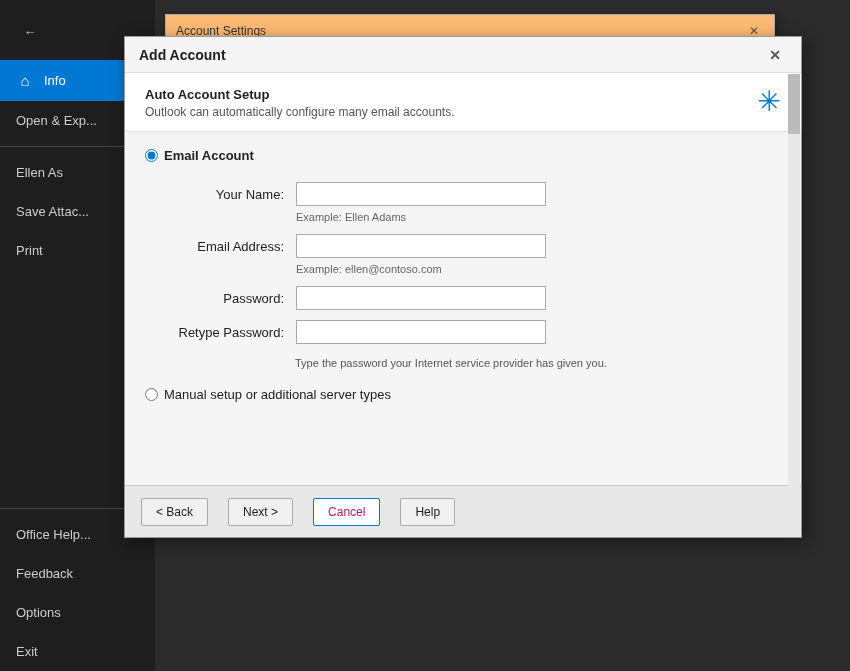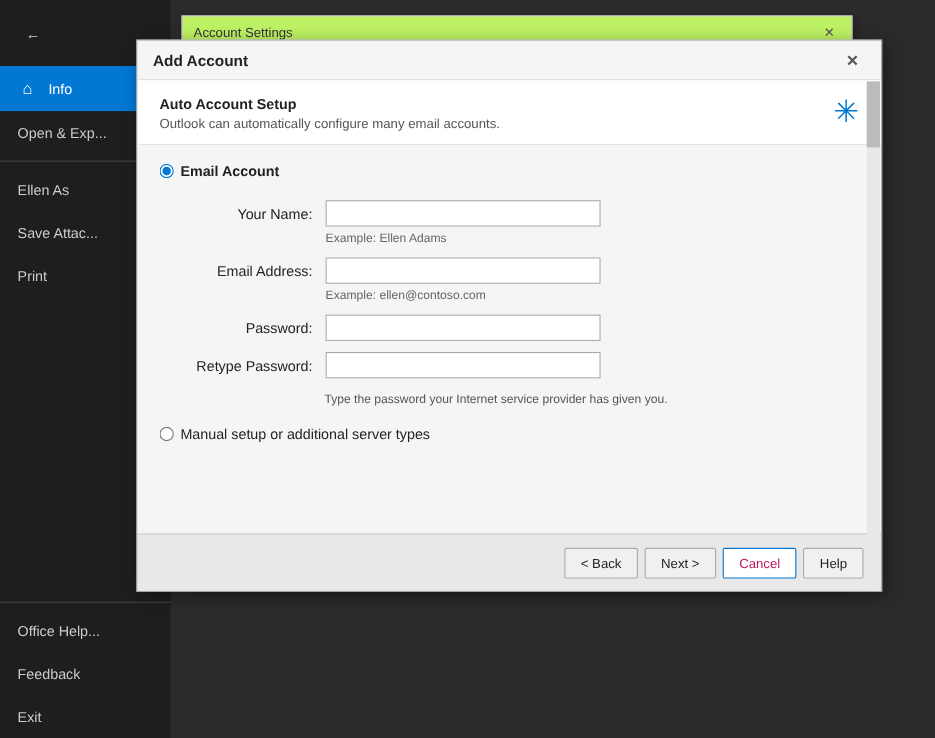--- a/index.html
+++ b/index.html
@@ -64,22 +64,22 @@
       position: absolute;
       left: 165px; top: 14px;
       width: 610px;
       height: 520px;
       background: #f0f0f0;
       border: 1px solid #aaa;
       box-shadow: 2px 2px 8px rgba(0,0,0,0.3);
     }
     .bg-titlebar {
       height: 32px;
-      background: #bef264;
-      border-bottom: 3px solid #3b82f6;
+      background: #fdba74;
+      border-bottom: 1px solid #3b82f6;
       display: flex;
       align-items: center;
       justify-content: space-between;
       padding: 0 10px;
       color: #333;
       font-size: 12px;
     }
     .bg-close-btn {
       width: 20px; height: 20px;
       display: flex; align-items: center; justify-content: center;
@@ -228,23 +228,22 @@
     .manual-setup-row input[type="radio"] { accent-color: #0078d4; }
     .manual-label { font-size: 13px; color: #222; }
 
     
     .modal-footer {
       height: 52px;
       background: #e8e8e8;
       border-top: 1px solid #ccc;
       display: flex;
       align-items: center;
-      justify-content: flex-end;
       padding: 0 16px;
-      gap: 6px;
+      gap: 20px;
     }
     .btn {
       height: 28px;
       padding: 0 14px;
       font-size: 12px;
       border: 1px solid #aaa;
       background: #f0f0f0;
       cursor: pointer;
       border-radius: 2px;
       color: #222;
@@ -300,20 +299,23 @@
   </div>
   <div class="sidebar-spacer"></div>
   <hr class="sidebar-divider">
   <div class="sidebar-item">
     <span>Office Help...</span>
   </div>
   <div class="sidebar-item">
     <span>Feedback</span>
   </div>
   <div class="sidebar-item">
+    <span>Options</span>
+  </div>
+  <div class="sidebar-item">
     <span>Exit</span>
   </div>
 </div>
 
 <div class="bg-window">
   <div class="bg-titlebar">
     <span>Account Settings</span>
     <div class="bg-close-btn">
       <span>✕</span>
     </div>

